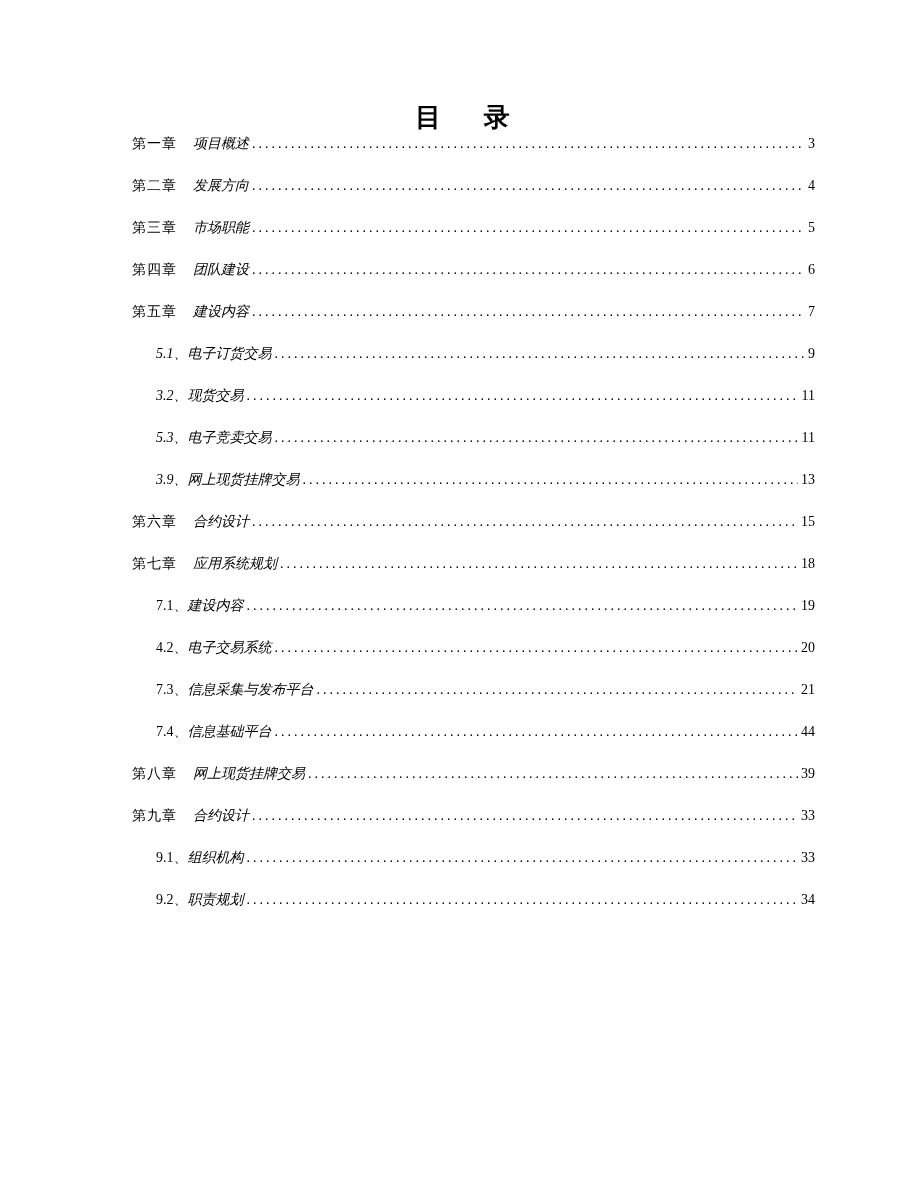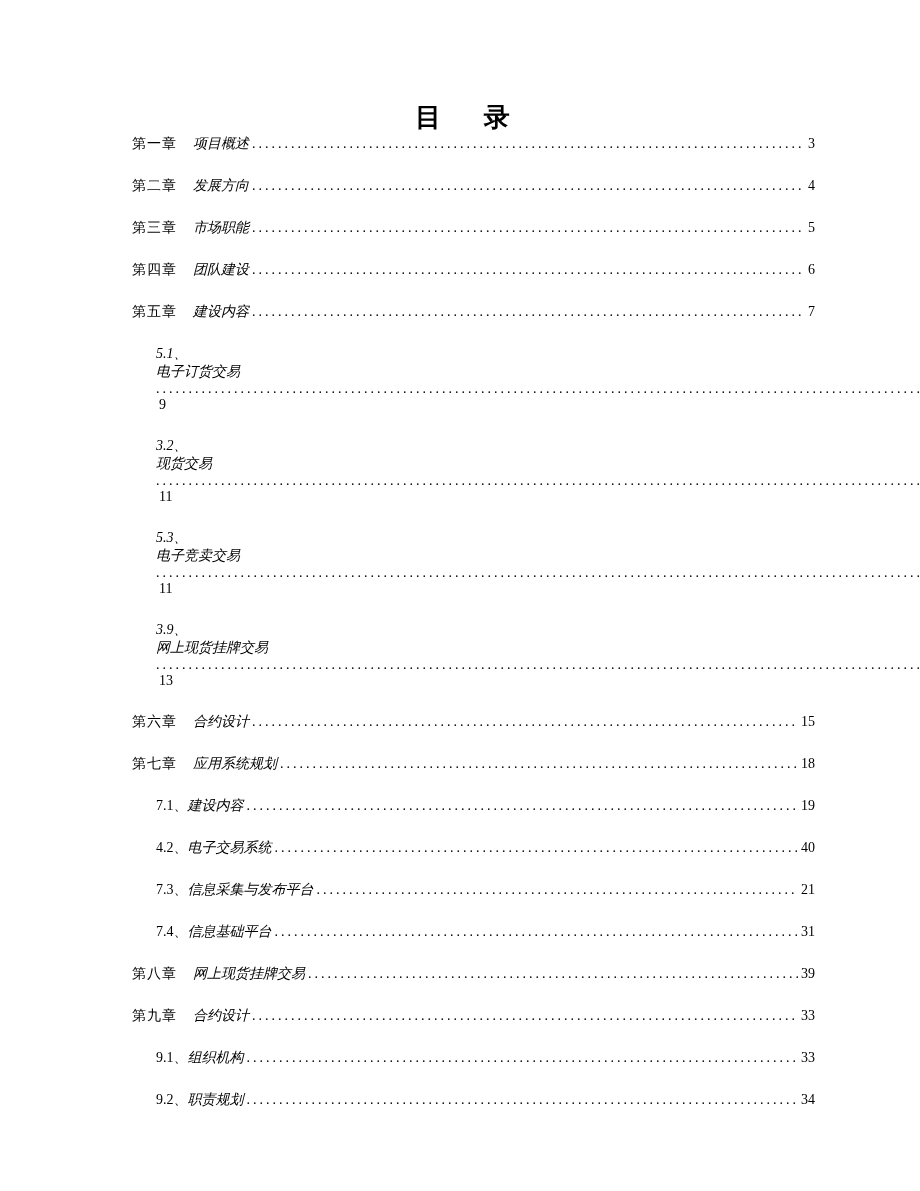--- a/index.html
+++ b/index.html
@@ -31,21 +31,20 @@
       white-space: nowrap;
     }
     .toc-entry.level-1 {
       margin-left: 4px;
     }
     .toc-entry.level-2 {
       margin-left: 28px;
     }
     .toc-entry.italic {
       font-style: italic;
-      flex-direction: column;
     }
     .entry-label {
       flex-shrink: 0;
     }
     .entry-sep {
       flex-shrink: 0;
       padding: 0 8px 0 0;
     }
     .entry-title {
       flex-shrink: 0;
@@ -153,33 +152,33 @@
     <div class="toc-entry level-2">
       <span class="entry-label">7.1、</span>
       <span class="entry-title">建设内容</span>
       <span class="entry-dots">........................................................................................................................................................................................................</span>
       <span class="entry-page">19</span>
     </div>
     <div class="toc-entry level-2">
       <span class="entry-label">4.2、</span>
       <span class="entry-title">电子交易系统</span>
       <span class="entry-dots">........................................................................................................................................................................................................</span>
-      <span class="entry-page">40</span>
+      <span class="entry-page">20</span>
     </div>
     <div class="toc-entry level-2">
       <span class="entry-label">7.3、</span>
       <span class="entry-title">信息采集与发布平台</span>
       <span class="entry-dots">........................................................................................................................................................................................................</span>
       <span class="entry-page">21</span>
     </div>
     <div class="toc-entry level-2">
       <span class="entry-label">7.4、</span>
       <span class="entry-title">信息基础平台</span>
       <span class="entry-dots">........................................................................................................................................................................................................</span>
-      <span class="entry-page">31</span>
+      <span class="entry-page">44</span>
     </div>
     <div class="toc-entry level-1">
       <span class="entry-label">第八章</span>
       <span class="entry-sep"> </span>
       <span class="entry-title">网上现货挂牌交易</span>
       <span class="entry-dots">........................................................................................................................................................................................................</span>
       <span class="entry-page">39</span>
     </div>
     <div class="toc-entry level-1">
       <span class="entry-label">第九章</span>

